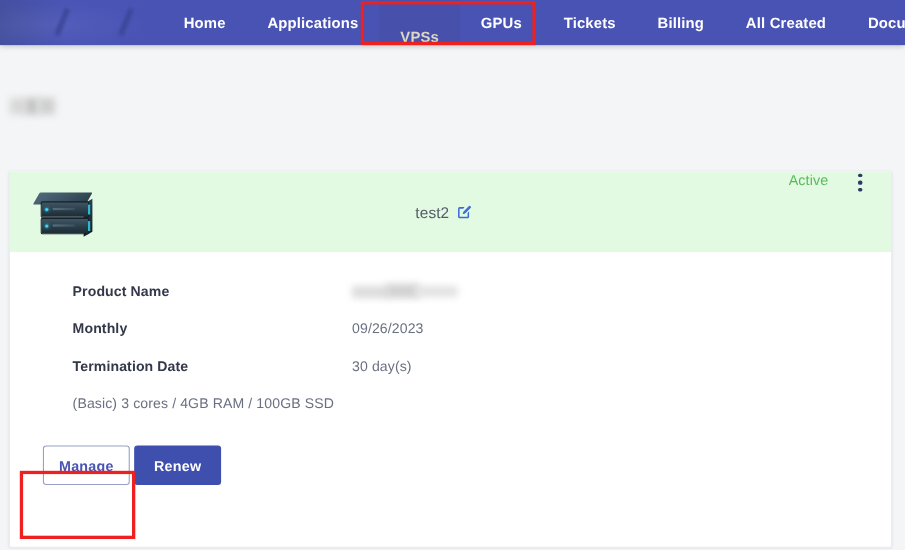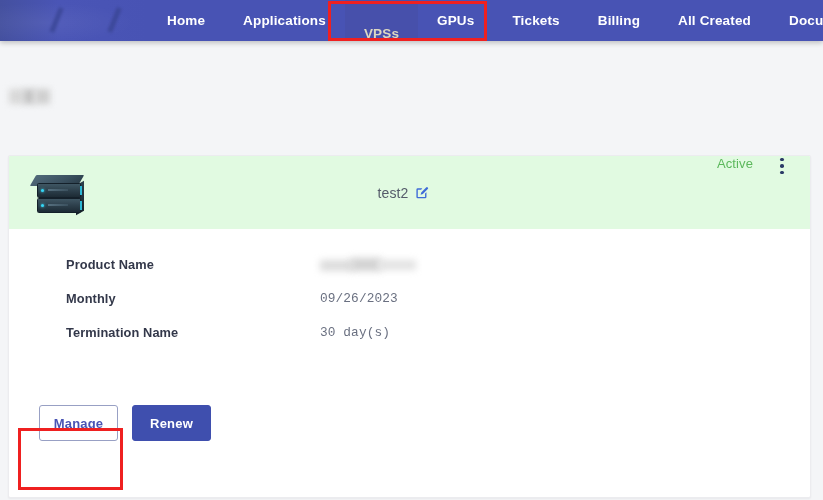--- a/index.html
+++ b/index.html
@@ -293,42 +293,41 @@
     color: #33384a;
     letter-spacing: 0.1px;
   }
   .detail-value {
     font-size: 12.8px;
     color: #6a7081;
     display: flex;
     align-items: center;
     gap: 8px;
     letter-spacing: 0.1px;
-    font-family: Liberation Mono, monospace;
   }
 
   
   .value-redacted {
     position: relative;
     width: 96px;
     height: 17px;
   }
   .value-redacted .blk {
     position: absolute;
     filter: blur(3.6px);
   }
   .value-redacted .r1 { left: 0px;  top: 4px;  width: 34px; height: 11px; background: #dcdcdc; }
   .value-redacted .r2 { left: 31px; top: 2px;  width: 30px; height: 13px; background: #d2d2d2; }
   .value-redacted .r3 { left: 58px; top: 4px;  width: 38px; height: 10px; background: #e2e2e2; }
 
   
   .card-actions {
     display: flex;
     align-items: center;
-    gap: 14px;
+    gap: 4px;
     padding: 22px 0 0 30px;
   }
   .btn {
     font-family: "Liberation Sans", sans-serif;
     font-size: 13px;
     font-weight: bold;
     letter-spacing: 0.2px;
     border-radius: 3px;
     cursor: pointer;
     display: inline-flex;
@@ -463,28 +462,31 @@
       </div>
 
       <div class="detail-row">
         <div class="detail-label">Monthly</div>
         <div class="detail-value">
           <span>09/26/2023</span>
         </div>
       </div>
 
       <div class="detail-row">
-        <div class="detail-label">Termination Name</div>
+        <div class="detail-label">Termination Date</div>
         <div class="detail-value">
           <span>30 day(s)</span>
         </div>
       </div>
 
 
       <div class="detail-row">
+        <div class="detail-value">
+          <span>(Basic) 3 cores / 4GB RAM / 100GB SSD</span>
+        </div>
       </div>
     </div>
 
     <div class="card-actions">
       <button class="btn btn-outline">Manage</button>
       <button class="btn btn-primary">Renew</button>
     </div>
   </div>
 
   <div class="annot-manage"></div>

